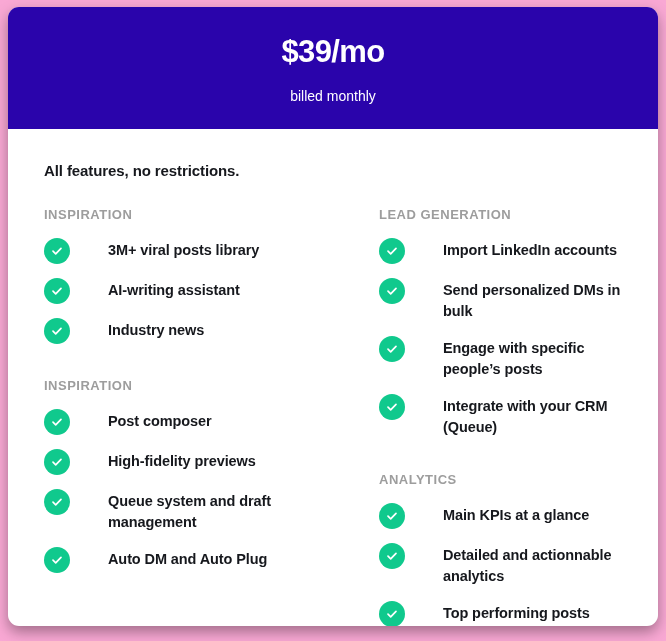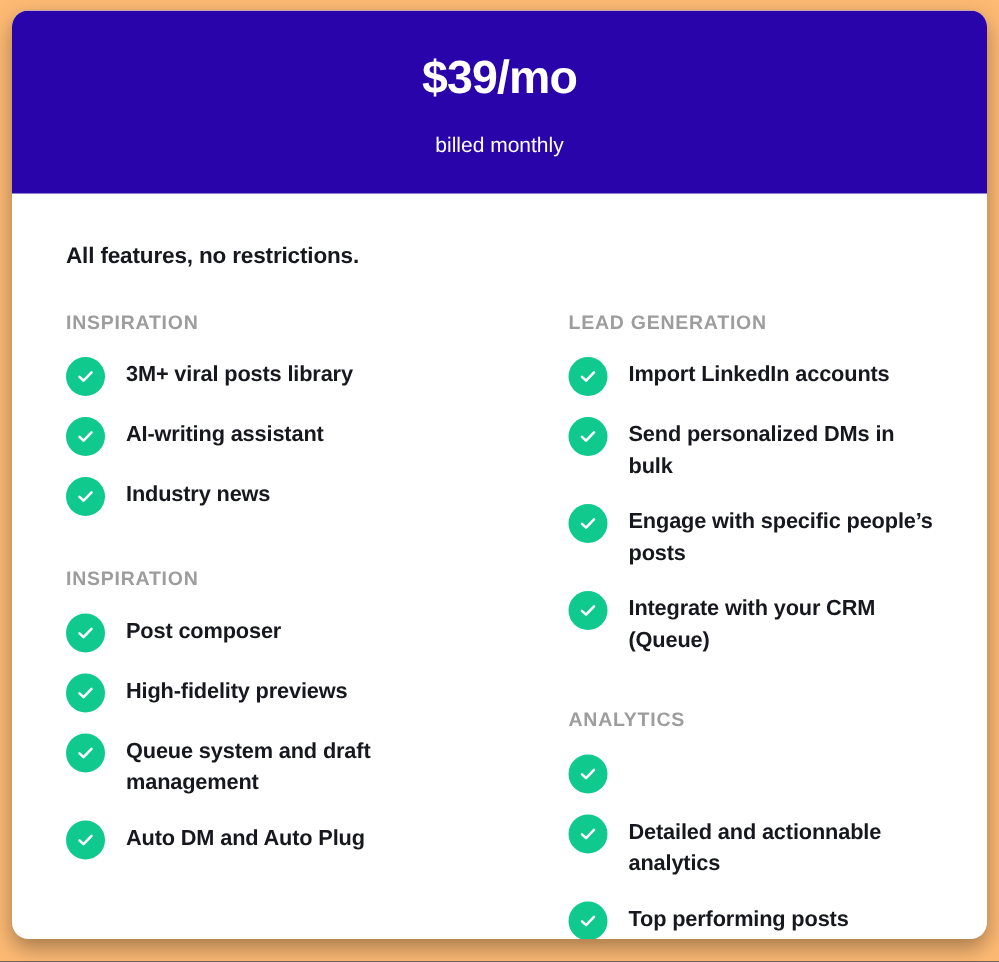--- a/index.html
+++ b/index.html
@@ -12,21 +12,21 @@
     height: 641px;
     overflow: hidden;
     font-family: "Liberation Sans", sans-serif;
     -webkit-font-smoothing: antialiased;
   }
 
   .screen {
     position: relative;
     width: 666px;
     height: 641px;
-    background: #fdba74;
+    background: #f9a8d4;
   }
 
   
   .card {
     position: absolute;
     left: 8px;
     top: 7px;
     width: 650px;
     height: 619px;
     background: #ffffff;
@@ -99,20 +99,21 @@
 
   .feature-list {
     list-style: none;
     margin: 0;
     padding: 0;
   }
   .feature {
     display: flex;
     align-items: flex-start;
     padding: 7px 0;
+    gap: 24px;
   }
   .check-icon {
     flex: 0 0 auto;
     width: 26px;
     height: 26px;
     border-radius: 50%;
     background: #10c98d;
     display: flex;
     align-items: center;
     justify-content: center;
@@ -258,20 +259,21 @@
 
           <div class="group">
             <div class="group-title">ANALYTICS</div>
             <ul class="feature-list">
               <li class="feature">
                 <span class="check-icon">
                   <svg width="14" height="14" viewBox="0 0 14 14" aria-hidden="true">
                       <path d="M3 7.2 L5.7 9.8 L11 4.3" fill="none" stroke="#ffffff" stroke-width="1.7" stroke-linecap="round" stroke-linejoin="round"></path>
                     </svg>
                 </span>
+                <span class="feature-label">Main KPIs at a glance</span>
               </li>
               <li class="feature">
                 <span class="check-icon">
                   <svg width="14" height="14" viewBox="0 0 14 14" aria-hidden="true">
                       <path d="M3 7.2 L5.7 9.8 L11 4.3" fill="none" stroke="#ffffff" stroke-width="1.7" stroke-linecap="round" stroke-linejoin="round"></path>
                     </svg>
                 </span>
                 <span class="feature-label">Detailed and actionnable analytics</span>
               </li>
               <li class="feature">

